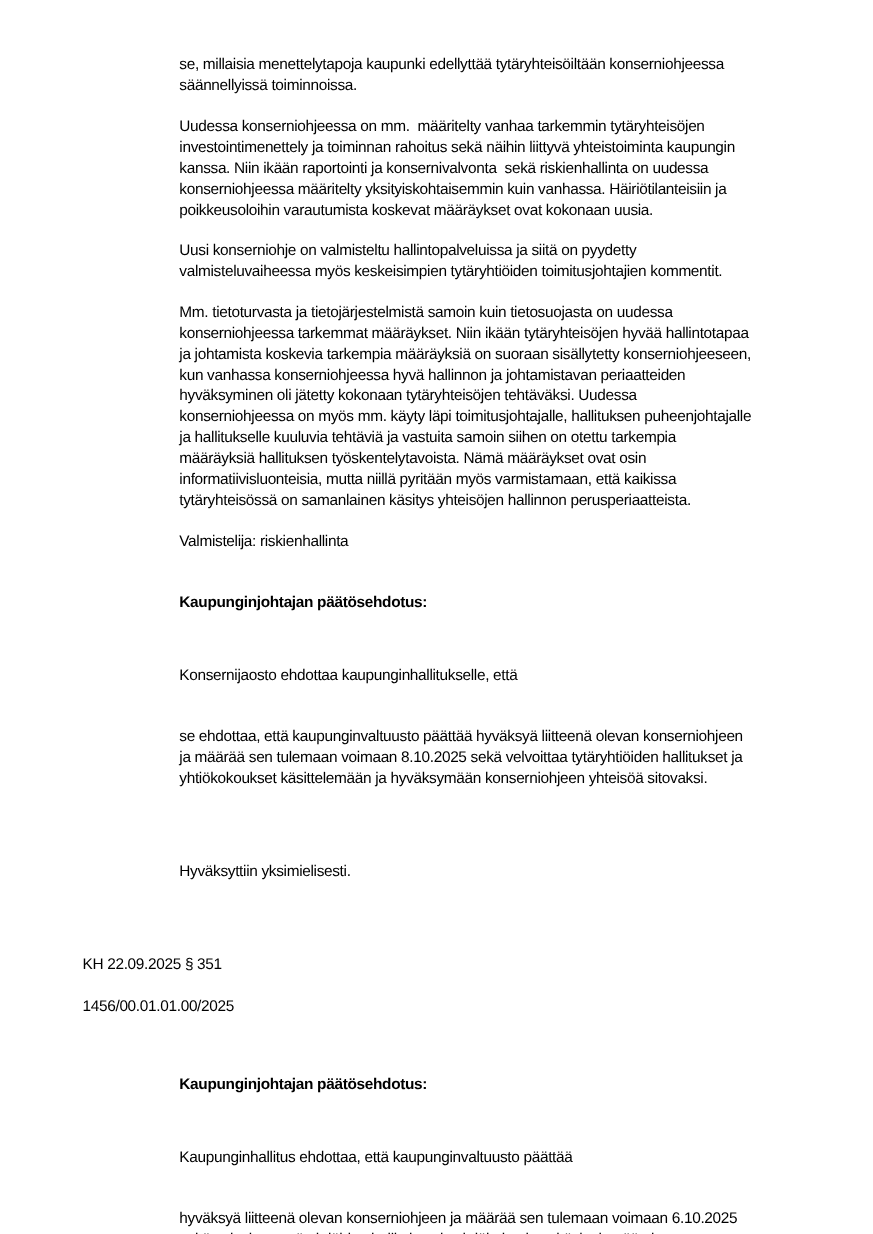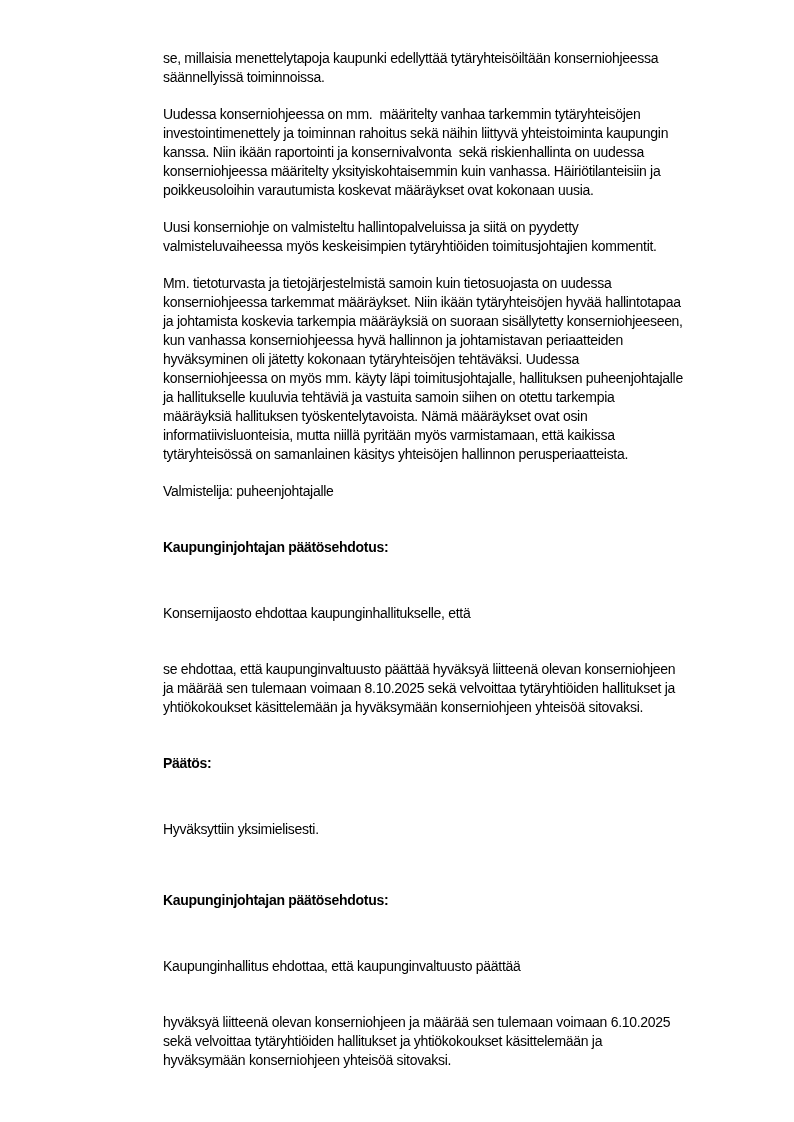--- a/index.html
+++ b/index.html
@@ -51,37 +51,40 @@
 konserniohjeessa tarkemmat määräykset. Niin ikään tytäryhteisöjen hyvää hallintotapaa
 ja johtamista koskevia tarkempia määräyksiä on suoraan sisällytetty konserniohjeeseen,
 kun vanhassa konserniohjeessa hyvä hallinnon ja johtamistavan periaatteiden
 hyväksyminen oli jätetty kokonaan tytäryhteisöjen tehtäväksi. Uudessa
 konserniohjeessa on myös mm. käyty läpi toimitusjohtajalle, hallituksen puheenjohtajalle
 ja hallitukselle kuuluvia tehtäviä ja vastuita samoin siihen on otettu tarkempia
 määräyksiä hallituksen työskentelytavoista. Nämä määräykset ovat osin
 informatiivisluonteisia, mutta niillä pyritään myös varmistamaan, että kaikissa
 tytäryhteisössä on samanlainen käsitys yhteisöjen hallinnon perusperiaatteista.</p>
 
-    <p class="blk">Valmistelija: puheenjohtajalle</p>
+    <p class="blk">Valmistelija: riskienhallinta</p>
 
     <div class="blk hgroup">
       <div class="heading">Kaupunginjohtajan päätösehdotus:</div>
       <div class="body">Konsernijaosto ehdottaa kaupunginhallitukselle, että</div>
     </div>
 
     <p class="blk">se ehdottaa, että kaupunginvaltuusto päättää hyväksyä liitteenä olevan konserniohjeen
 ja määrää sen tulemaan voimaan 8.10.2025 sekä velvoittaa tytäryhtiöiden hallitukset ja
 yhtiökokoukset käsittelemään ja hyväksymään konserniohjeen yhteisöä sitovaksi.</p>
 
     <div class="blk hgroup">
-      <div class="heading">Päätös:</div>
       <div class="body">Hyväksyttiin yksimielisesti.</div>
     </div>
 
 
+    <div class="blk margin-ref">
+      <div>KH 22.09.2025 § 351</div>
+      <div>1456/00.01.01.00/2025</div>
+    </div>
 
     <div class="blk hgroup after-ref">
       <div class="heading">Kaupunginjohtajan päätösehdotus:</div>
       <div class="body">Kaupunginhallitus ehdottaa, että kaupunginvaltuusto päättää</div>
     </div>
 
     <p class="blk">hyväksyä liitteenä olevan konserniohjeen ja määrää sen tulemaan voimaan 6.10.2025
 sekä velvoittaa tytäryhtiöiden hallitukset ja yhtiökokoukset käsittelemään ja
 hyväksymään konserniohjeen yhteisöä sitovaksi.</p>
 

